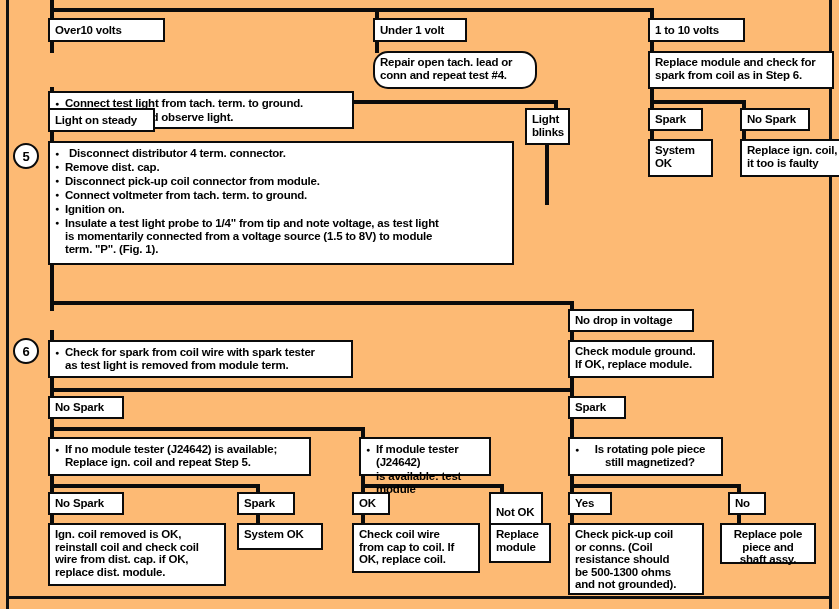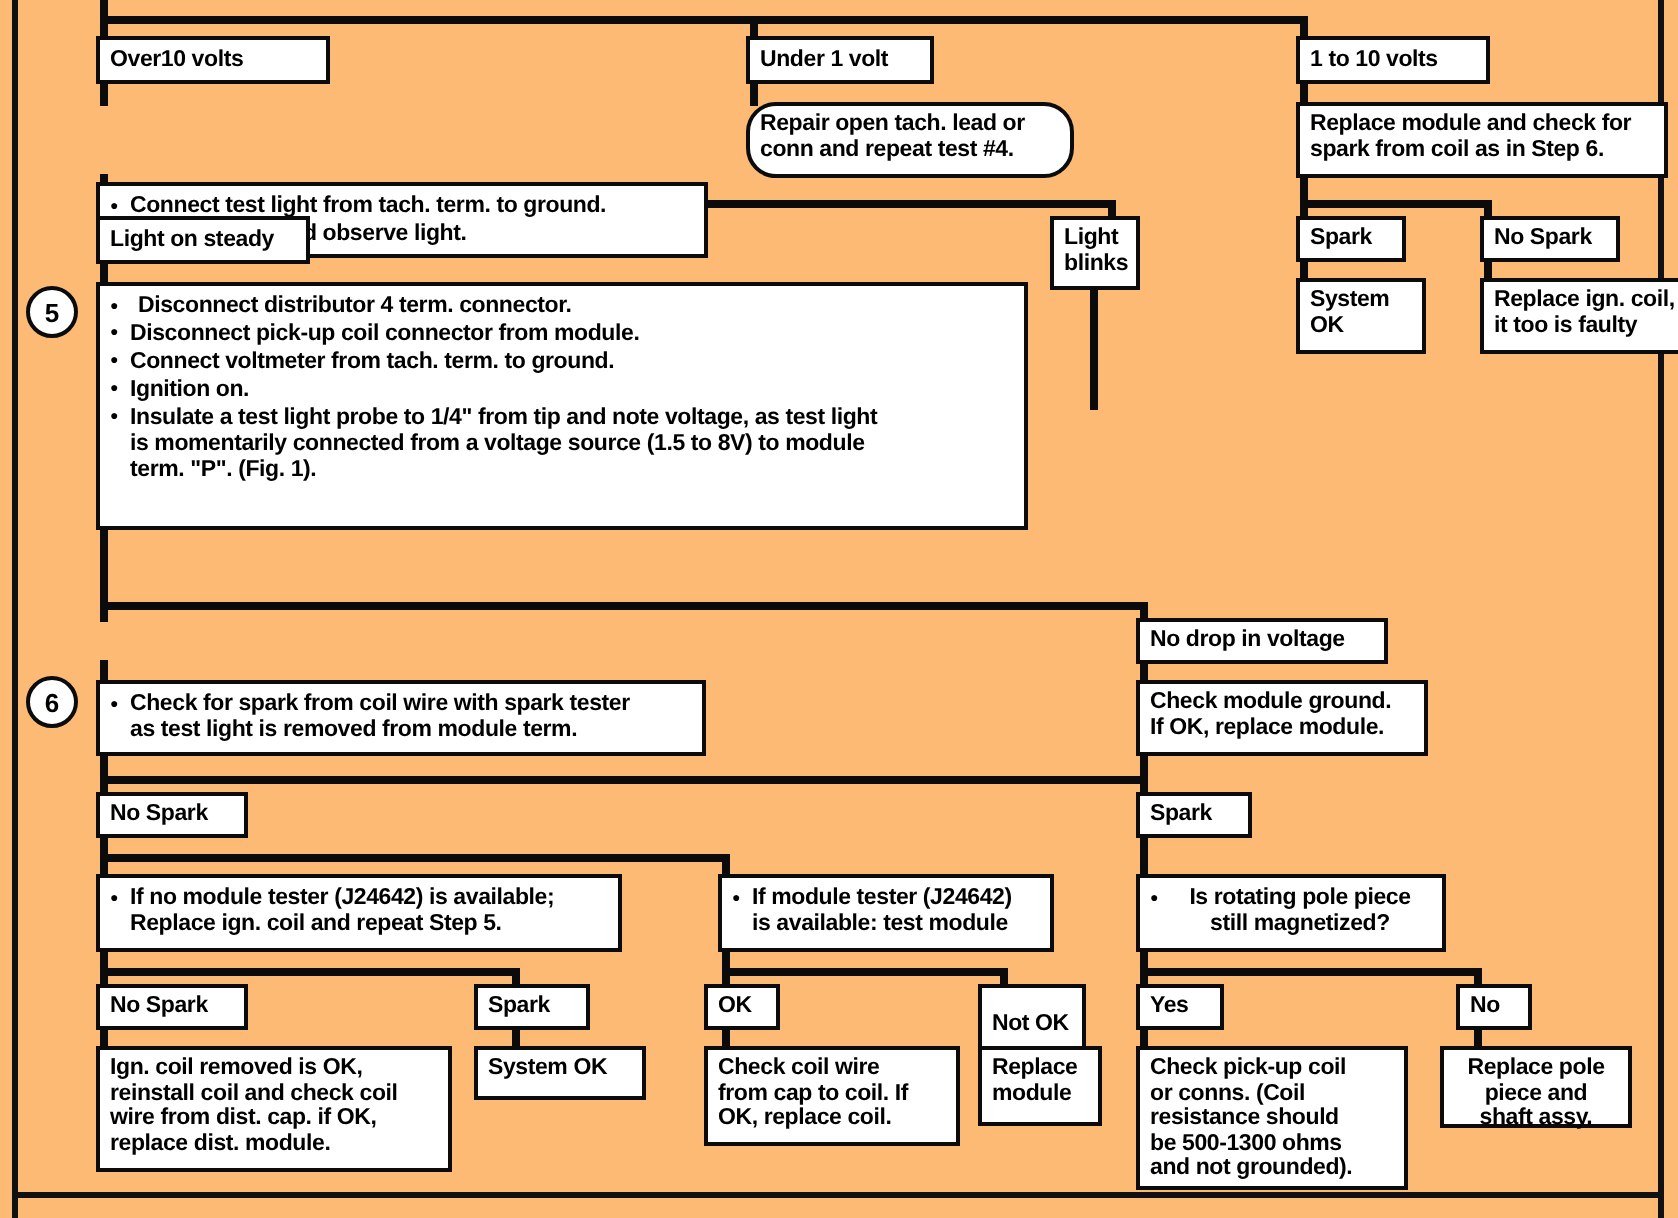--- a/index.html
+++ b/index.html
@@ -199,20 +199,21 @@
   </div>
 
   <div class="step" style="left:13px; top:143px;">
     <span>5</span>
   </div>
   <div class="v" style="left:50px; top:130px; height:13px;"></div>
 
   <div class="bullets" style="left:48px; top:141px; width:466px; height:124px;">
     <ul>
       <li style="padding-left:14px;">Disconnect distributor 4 term. connector.</li>
+      <li>Remove dist. cap.</li>
       <li>Disconnect pick-up coil connector from module.</li>
       <li>Connect voltmeter from tach. term. to ground.</li>
       <li>Ignition on.</li>
       <li>Insulate a test light probe to 1/4" from tip and note voltage, as test light
 is momentarily connected from a voltage source  (1.5  to 8V) to module
 term. "P". (Fig. 1).</li>
     </ul>
   </div>
 
   <div class="v" style="left:545px; top:143px; height:62px;"></div>
@@ -261,21 +262,21 @@
   <div class="v" style="left:50px; top:427px; height:12px;"></div>
   <div class="v" style="left:361px; top:427px; height:12px;"></div>
   <div class="v" style="left:570px; top:417px; height:22px;"></div>
 
   <div class="bullets" style="left:48px; top:437px; width:263px; height:39px;">
     <ul>
       <li>If no module tester (J24642) is available;
 Replace ign. coil and repeat Step 5.</li>
     </ul>
   </div>
-  <div class="bullets" style="left:359px; top:437px; width:168px; height:39px;">
+  <div class="bullets" style="left:359px; top:437px; width:132px; height:39px;">
     <ul>
       <li>If module tester (J24642)
 is available: test module</li>
     </ul>
   </div>
   <div class="bullets" style="left:568px; top:437px; width:155px; height:39px;text-align:center;">
     <ul>
       <li>Is rotating pole piece
 still magnetized?</li>
     </ul>

